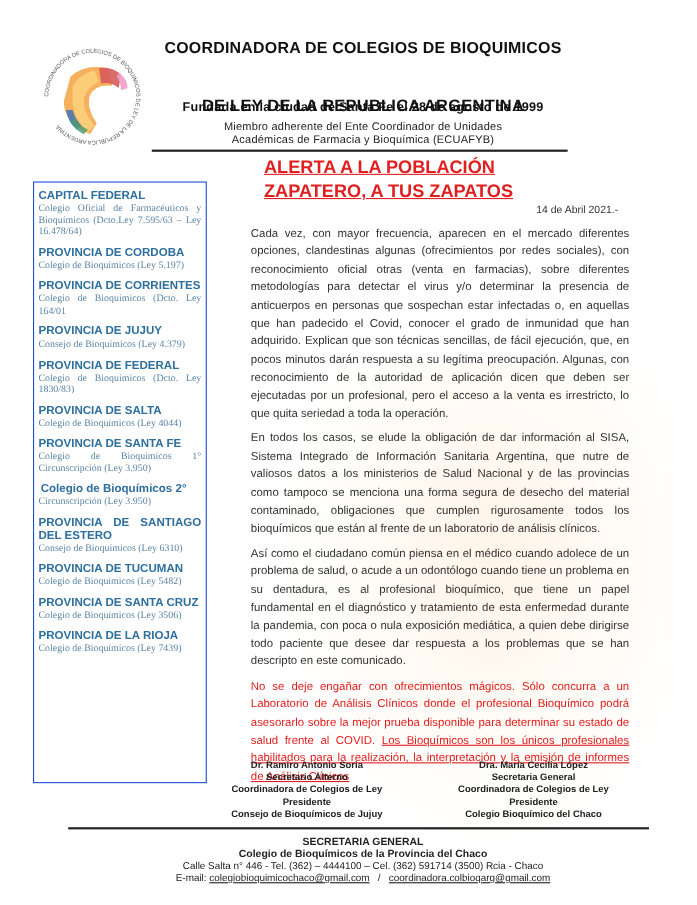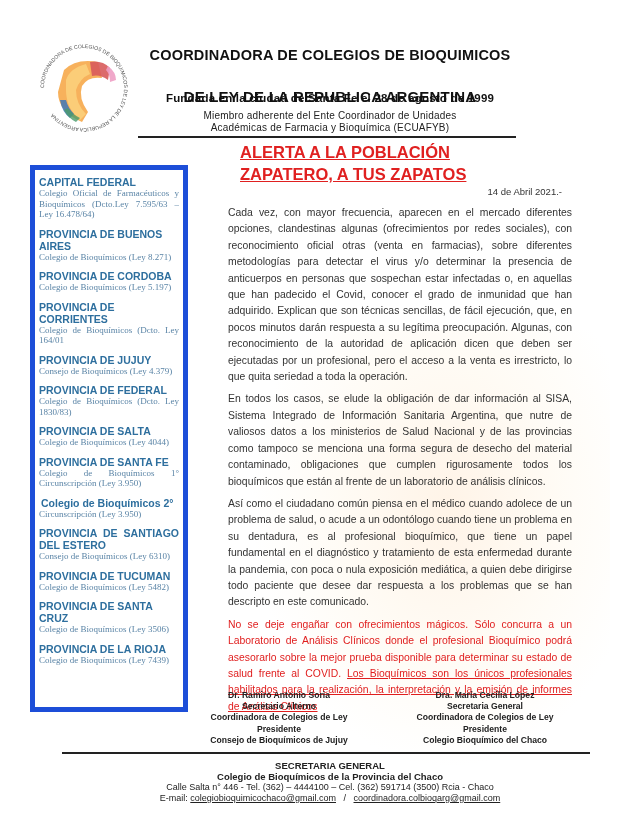--- a/index.html
+++ b/index.html
@@ -12,29 +12,29 @@
   .watermark {
     position: absolute; left: 250px; top: 330px; width: 360px; height: 440px;
     background: radial-gradient(ellipse at 55% 40%, rgba(255,214,170,0.28) 0%, rgba(255,235,200,0.18) 40%, rgba(255,255,255,0) 70%);
     pointer-events: none;
   }
   .logo { position: absolute; left: 36px; top: 40px; width: 96px; height: 96px; }
   .header-title {
     position: absolute; left: 140px; width: 380px; text-align: center;
     font-weight: bold; color: #111; letter-spacing: 0.2px;
   }
-  .h1 { top: 47px; font-size: 14.5px; }
+  .h1 { top: 36px; font-size: 14.5px; }
   .h2 { top: 88px; font-size: 15px; }
   .h3 { top: 92px; font-size: 11.5px; font-weight: bold; }
   .h4 { top: 110px; font-size: 10px; font-weight: normal; line-height: 12px; color: #222; }
   .header-rule { position: absolute; left: 138px; top: 136px; width: 378px; height: 0; border-top: 2px solid #222; }
 
   .sidebar {
     position: absolute; left: 30px; top: 165px; width: 158px; height: 547px;
-    border: 5px solid #1d4ed8; box-sizing: border-box; padding: 6px 4px 0 4px;
+    border: 1px solid #1d4ed8; box-sizing: border-box; padding: 6px 4px 0 4px;
   }
   .prov { margin-bottom: 8px; }
   .prov-name { color: #2e6f9e; font-weight: bold; font-size: 10.5px; line-height: 12px; }
   .prov-desc { color: #5a84a6; font-family: "Liberation Serif", serif; font-size: 9px; line-height: 10.5px; text-align: justify; }
   .prov.indent .prov-name { padding-left: 2px; }
 
   .alert-title {
     position: absolute; left: 240px; width: 280px; text-align: left;
     color: #e02020; font-weight: bold; font-size: 16.5px; text-decoration: underline;
   }
@@ -88,24 +88,20 @@
 <div class="header-title h4">
   <div>Miembro adherente del Ente Coordinador de Unidades</div>
   <div>Académicas de Farmacia y Bioquímica (ECUAFYB)</div>
 </div>
 <div class="header-rule"></div>
 
 <div class="sidebar">
   <div class="prov">
       <div class="prov-name">CAPITAL FEDERAL</div>
       <div class="prov-desc">Colegio Oficial de Farmacéuticos y Bioquímicos (Dcto.Ley 7.595/63 – Ley 16.478/64)</div>
-    </div>
-  <div class="prov">
-      <div class="prov-name">PROVINCIA DE BUENOS AIRES</div>
-      <div class="prov-desc">Colegio de Bioquímicos (Ley 8.271)</div>
     </div>
   <div class="prov">
       <div class="prov-name">PROVINCIA DE CORDOBA</div>
       <div class="prov-desc">Colegio de Bioquímicos (Ley 5.197)</div>
     </div>
   <div class="prov">
       <div class="prov-name">PROVINCIA DE CORRIENTES</div>
       <div class="prov-desc">Colegio de Bioquímicos (Dcto. Ley 164/01</div>
     </div>
   <div class="prov">

